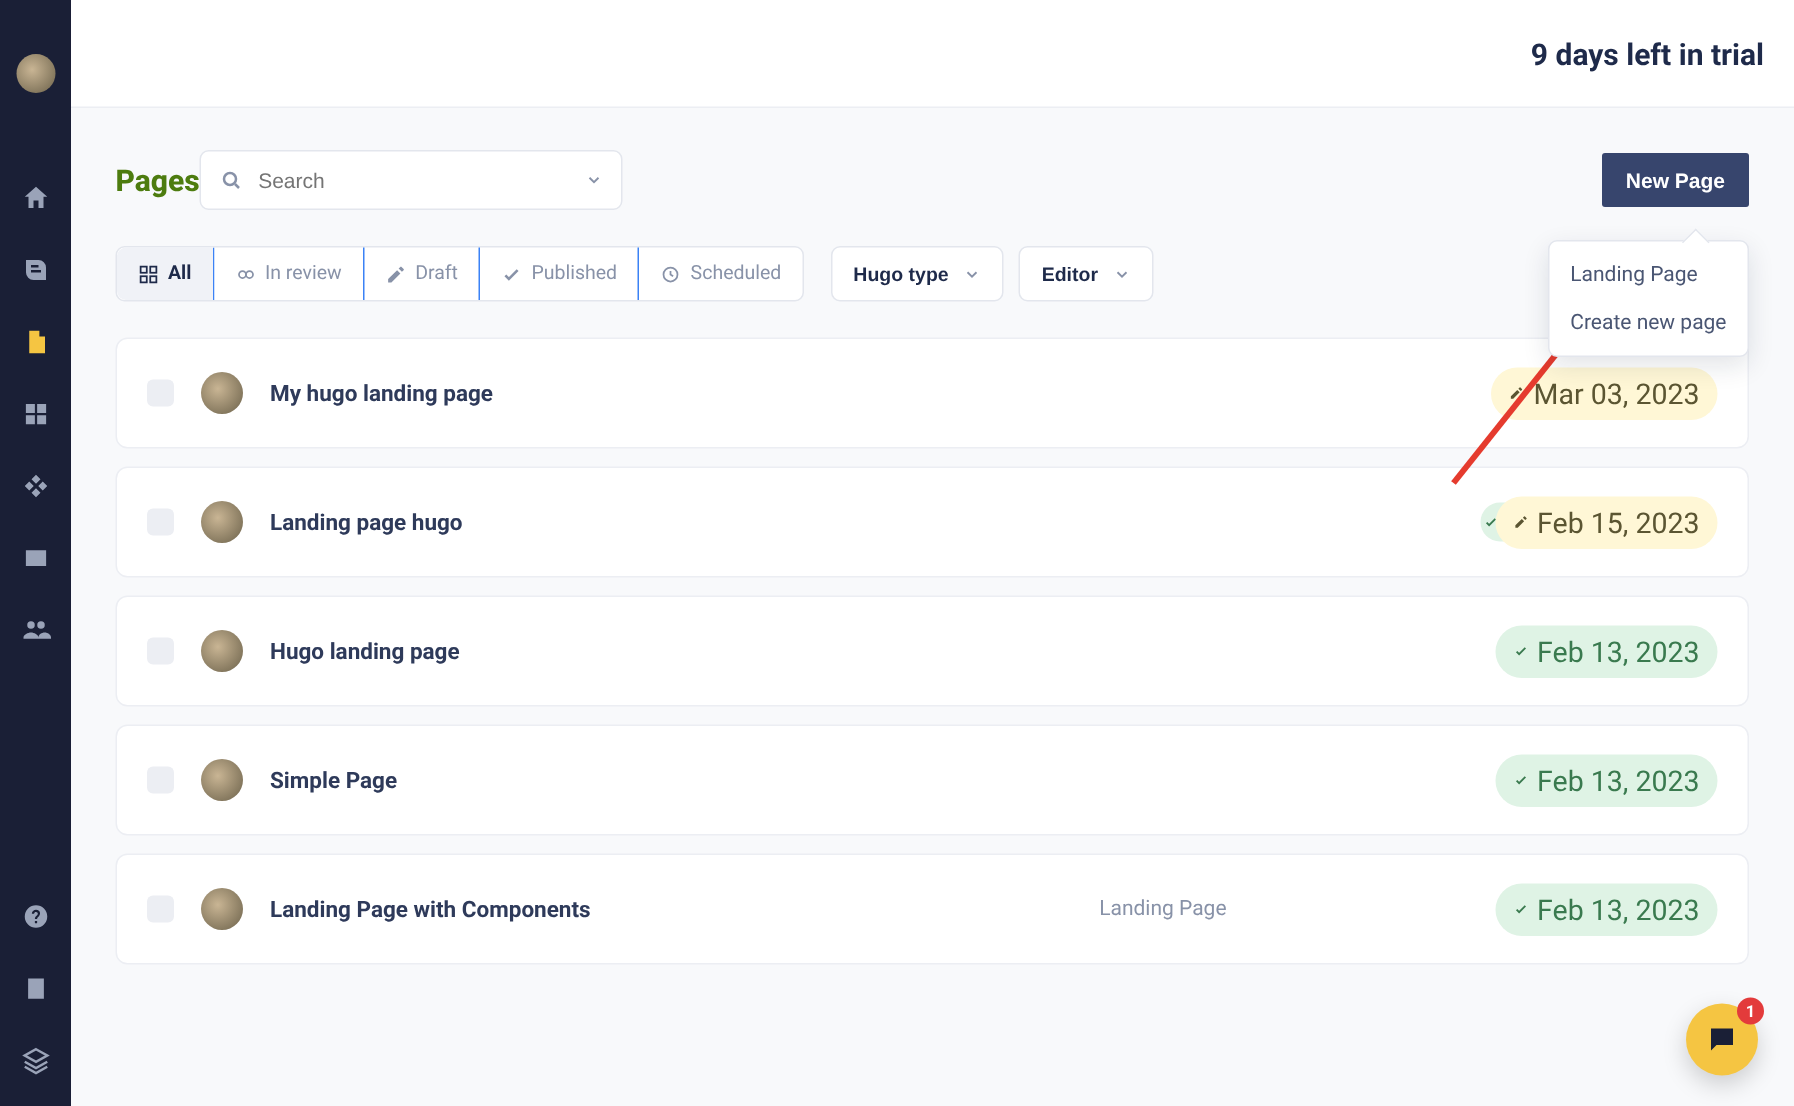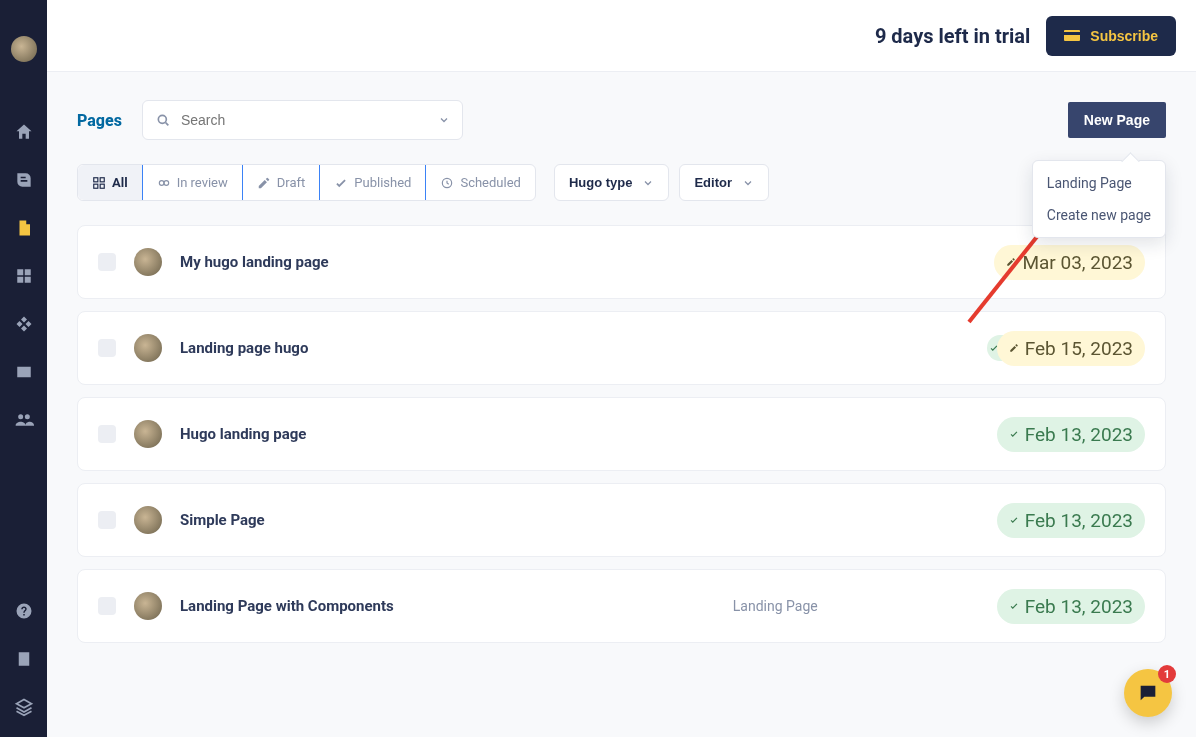--- a/index.html
+++ b/index.html
@@ -61,24 +61,24 @@
     padding:12px 16px; border-radius:6px; font-weight:700; font-size:14px;
     display:flex; align-items:center; gap:10px; cursor:pointer;
   }
   .prod-ic { width:14px; height:14px; }
 
   
   .page-head {
     display:flex; align-items:center; padding:28px 30px 12px 30px;
     position:relative;
   }
-  .page-title { font-weight:800; font-size:16px; color:#0369a1; margin-right:20px; }
+  .page-title { font-weight:800; font-size:20px; color:#4d7c0f; }
   .search-box {
     background:#fff; border:1px solid #e3e6ed; border-radius:6px;
-    height:40px; width:321px; display:flex; align-items:center; padding:0 12px;
+    height:40px; width:282px; display:flex; align-items:center; padding:0 12px;
     gap:10px;
   }
   .search-box input {
     border:none; outline:none; flex:1; font-size:14px; color:#8892a8;
     background:transparent;
   }
   .chev { width:12px; height:12px; color:#8892a8; }
   .new-page-btn {
     margin-left:auto; background:#37456d; color:#fff; border:none;
     padding:10px 16px; border-radius:2px; font-weight:600; font-size:14px; cursor:pointer;
@@ -225,24 +225,20 @@
           <path d="M12 3l9 5-9 5-9-5 9-5zM3 13l9 5 9-5M3 17l9 5 9-5"></path>
         </svg>
     </div>
   </div>
 </div>
 
 <div class="main">
 
   <div class="topbar">
     <span class="trial-text">9 days left in trial</span>
-    <button class="btn-subscribe">
-      <span class="cc-icon"></span>
-      <span>Subscribe</span>
-    </button>
   </div>
 
   <div class="page-head">
     <div class="page-title">Pages</div>
     <div class="search-box">
       <svg viewBox="0 0 24 24" width="16" height="16" fill="none" stroke="#8892a8" stroke-width="2.5">
           <circle cx="11" cy="11" r="6"></circle>
           <path d="M20 20l-4-4"></path>
         </svg>
       <input type="text" placeholder="Search" style="">

